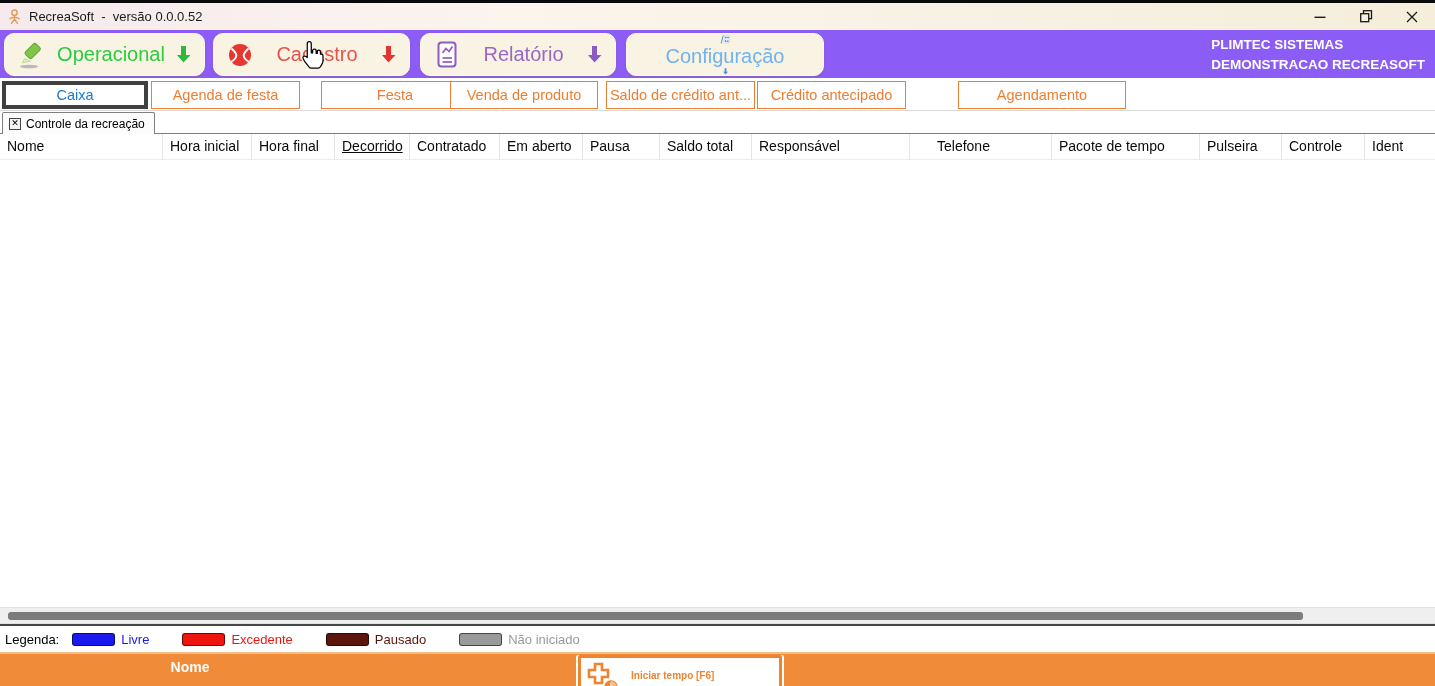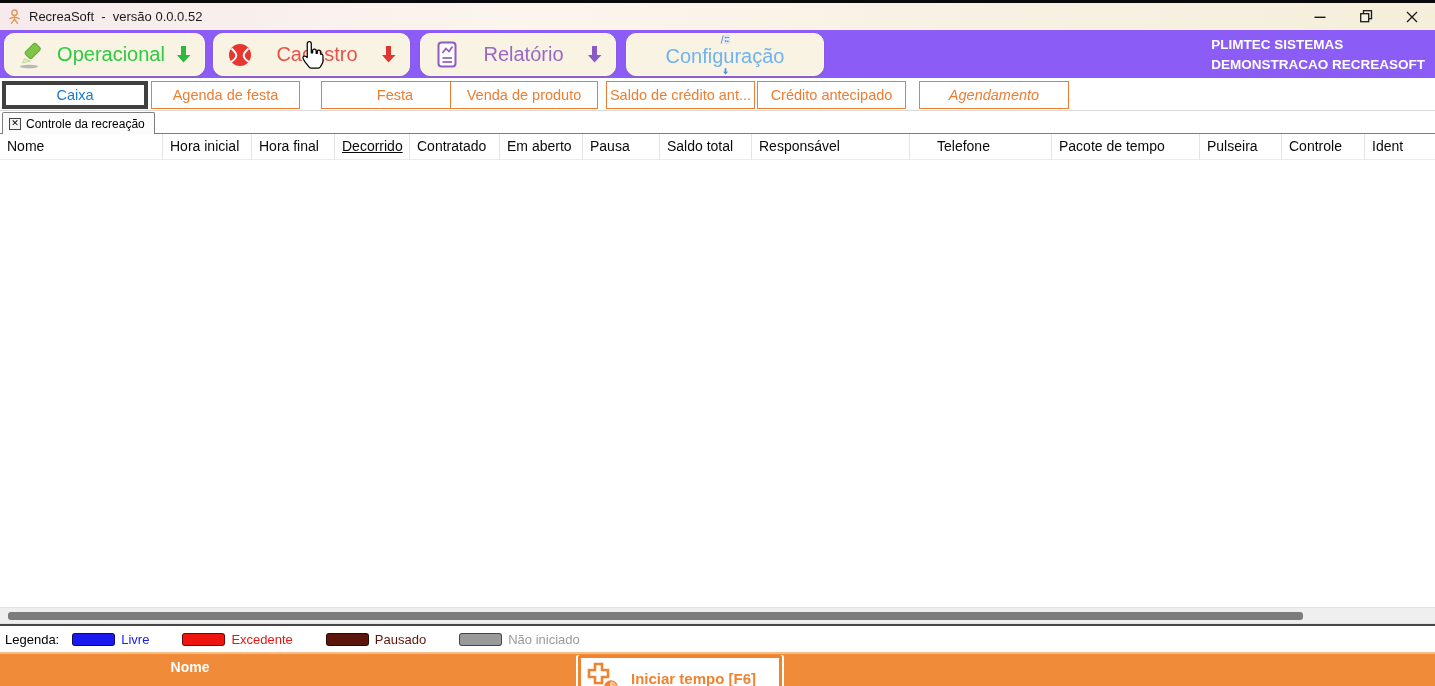--- a/index.html
+++ b/index.html
@@ -73,21 +73,21 @@
   .llabel { font-size:13px; }
 
   
   .bottombar { position:absolute; left:0; top:652px; width:1435px; height:34px; background:#f08b3a;
     border-top:2px solid #f6be85; }
   .nome-seg { position:absolute; left:0; top:5px; width:380px; text-align:center; color:#fff;
     font-weight:bold; font-size:14px; }
   .start-btn { position:absolute; left:578px; top:2px; width:204px; height:44px; background:#fff;
     border:3px solid #ef8330; border-radius:2px; display:flex; align-items:flex-start;
     padding:4px 6px; cursor:pointer; box-shadow:-2px 0 0 #fff, 2px 0 0 #fff; }
-  .start-label { color:#ef8330; font-weight:bold; font-size:15px; margin:8px 0 16px 8px; white-space:nowrap; }
+  .start-label { color:#ef8330; font-weight:bold; font-size:10px; margin:8px 0 16px 8px; white-space:nowrap; }
 
   .cursor { position:absolute; left:300px; top:40px; z-index:9; }
 </style>
 </head>
 <body>
 
 <div id="root">
 
   <div class="topstrip"></div>
 
@@ -179,21 +179,21 @@
     </div>
   </div>
 
   <div class="quickrow">
     <div class="qtab blue" style="left:2px;width:146px;">Caixa</div>
     <div class="qtab" style="left:151px;width:149px;">Agenda de festa</div>
     <div class="qtab" style="left:321px;width:148px;">Festa</div>
     <div class="qtab" style="left:437px;width:148px;margin-left:13px;">Venda de produto</div>
     <div class="qtab" style="left:606px;width:149px;">Saldo de crédito ant...</div>
     <div class="qtab" style="left:757px;width:149px;">Crédito antecipado</div>
-    <div class="qtab" style="left:919px;width:150px;font-style:italic;">Agendamento</div>
+    <div class="qtab" style="left:958px;width:168px;">Agendamento</div>
   </div>
 
   <div class="tabline"></div>
   <div class="pagetab">
     <span class="closebox">✕</span>
     <span>Controle da recreação</span>
   </div>
 
   <div class="gridheader">
     <div class="gh" style="width:163px;">Nome</div>

